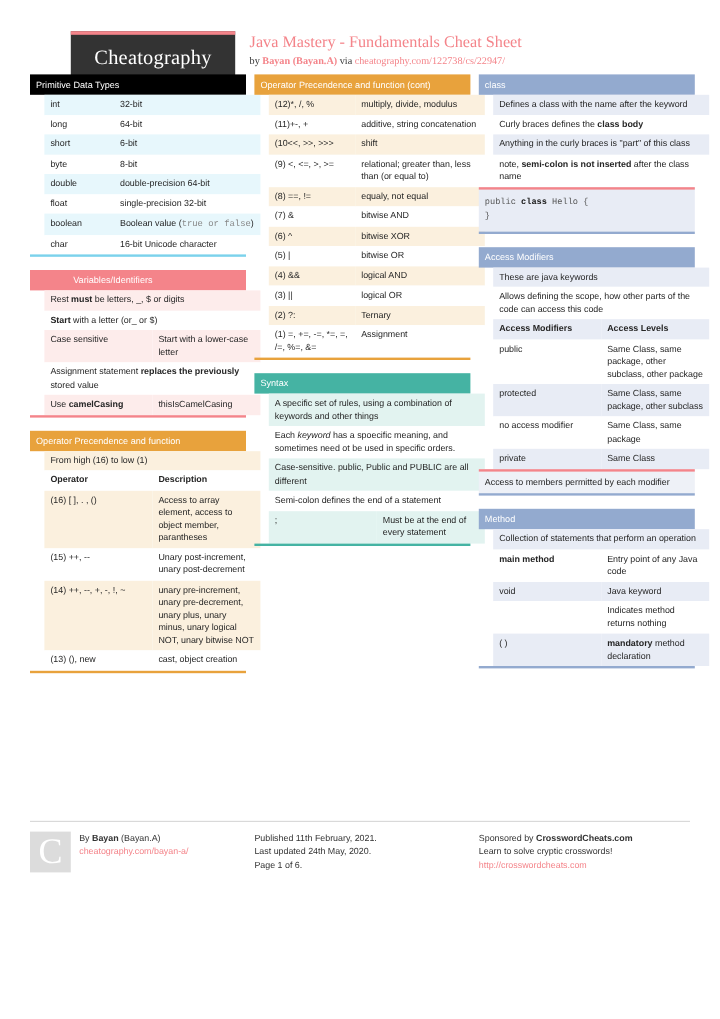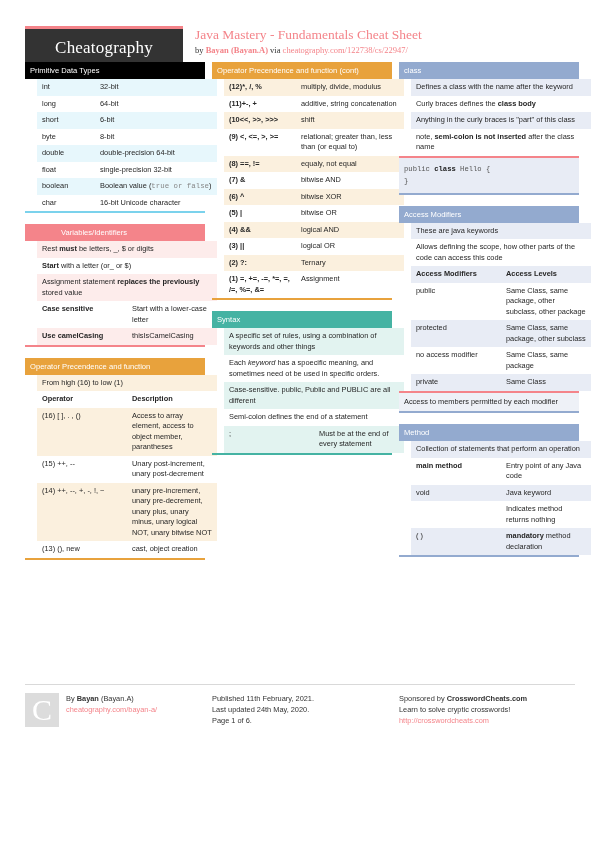--- a/index.html
+++ b/index.html
@@ -17,25 +17,26 @@
   }
 
   
   .header {
     display: flex;
     align-items: flex-start;
     padding: 26px 25px 0 25px;
     height: 62px;
   }
   .logo-box {
-    width: 158px; height: 40px;
+    width: 137px; height: 40px;
     background: #333333;
     border-top: 3px solid #f4848a;
     display: flex; align-items: center; justify-content: center;
     flex: 0 0 auto;
+    margin-left: 34px;
   }
   .logo-text {
     color: #ffffff;
     font-family: "Liberation Serif", serif;
     font-size: 17px;
     letter-spacing: .2px;
   }
   .title-block { padding-left: 12px; padding-top: 1px; }
   .sheet-title {
     color: #f4848a;
@@ -79,21 +80,21 @@
   table.rows { width: 100%; border-collapse: collapse; table-layout: fixed; margin-left: 12px; }
   table.rows td {
     font-size: 7.4px;
     line-height: 10.5px;
     padding: 3px 5px;
     vertical-align: top;
     color: #262626;
     word-wrap: break-word;
   }
   td.k { width: 58px; }
-  td.k-wide { width: 72px; font-weight: bold; }
+  td.k-wide { width: 72px; }
   td.k-narrow { width: 48px; }
 
   
   .b-blue  tr:nth-child(odd)  td { background: #e7f7fc; }
   .b-blue  tr:nth-child(even) td { background: #ffffff; }
   .b-pink  tr:nth-child(odd)  td { background: #fdeceb; }
   .b-pink  tr:nth-child(even) td { background: #ffffff; }
   .b-orange tr:nth-child(odd) td { background: #fbf0de; }
   .b-orange tr:nth-child(even) td { background: #ffffff; }
   .b-teal  tr:nth-child(odd)  td { background: #e2f3f0; }
@@ -211,25 +212,25 @@
         <div class="block-title t-pink">Variables/Identifiers</div>
         <table class="rows b-pink">
           <tbody>
               <tr>
                 <td colspan="2">Rest <b>must</b> be letters, _, $ or digits</td>
               </tr>
           <tr>
                 <td colspan="2"><b>Start</b> with a letter (or_ or $)</td>
               </tr>
           <tr>
-                <td colspan="2">Assignment statement <b>replaces the previously</b> stored value</td>
-              </tr>
-          <tr>
                 <td class="k-wide">Case sensitive</td>
                 <td>Start with a lower-case letter</td>
+              </tr>
+          <tr>
+                <td colspan="2">Assignment statement <b>replaces the previously</b> stored value</td>
               </tr>
           <tr>
                 <td class="k-wide">Use <b>camelCasing</b></td>
                 <td>thisIsCamelCasing</td>
               </tr>
         </tbody>
           </table>
         <div class="block-foot f-pink"></div>
       </div>
 

